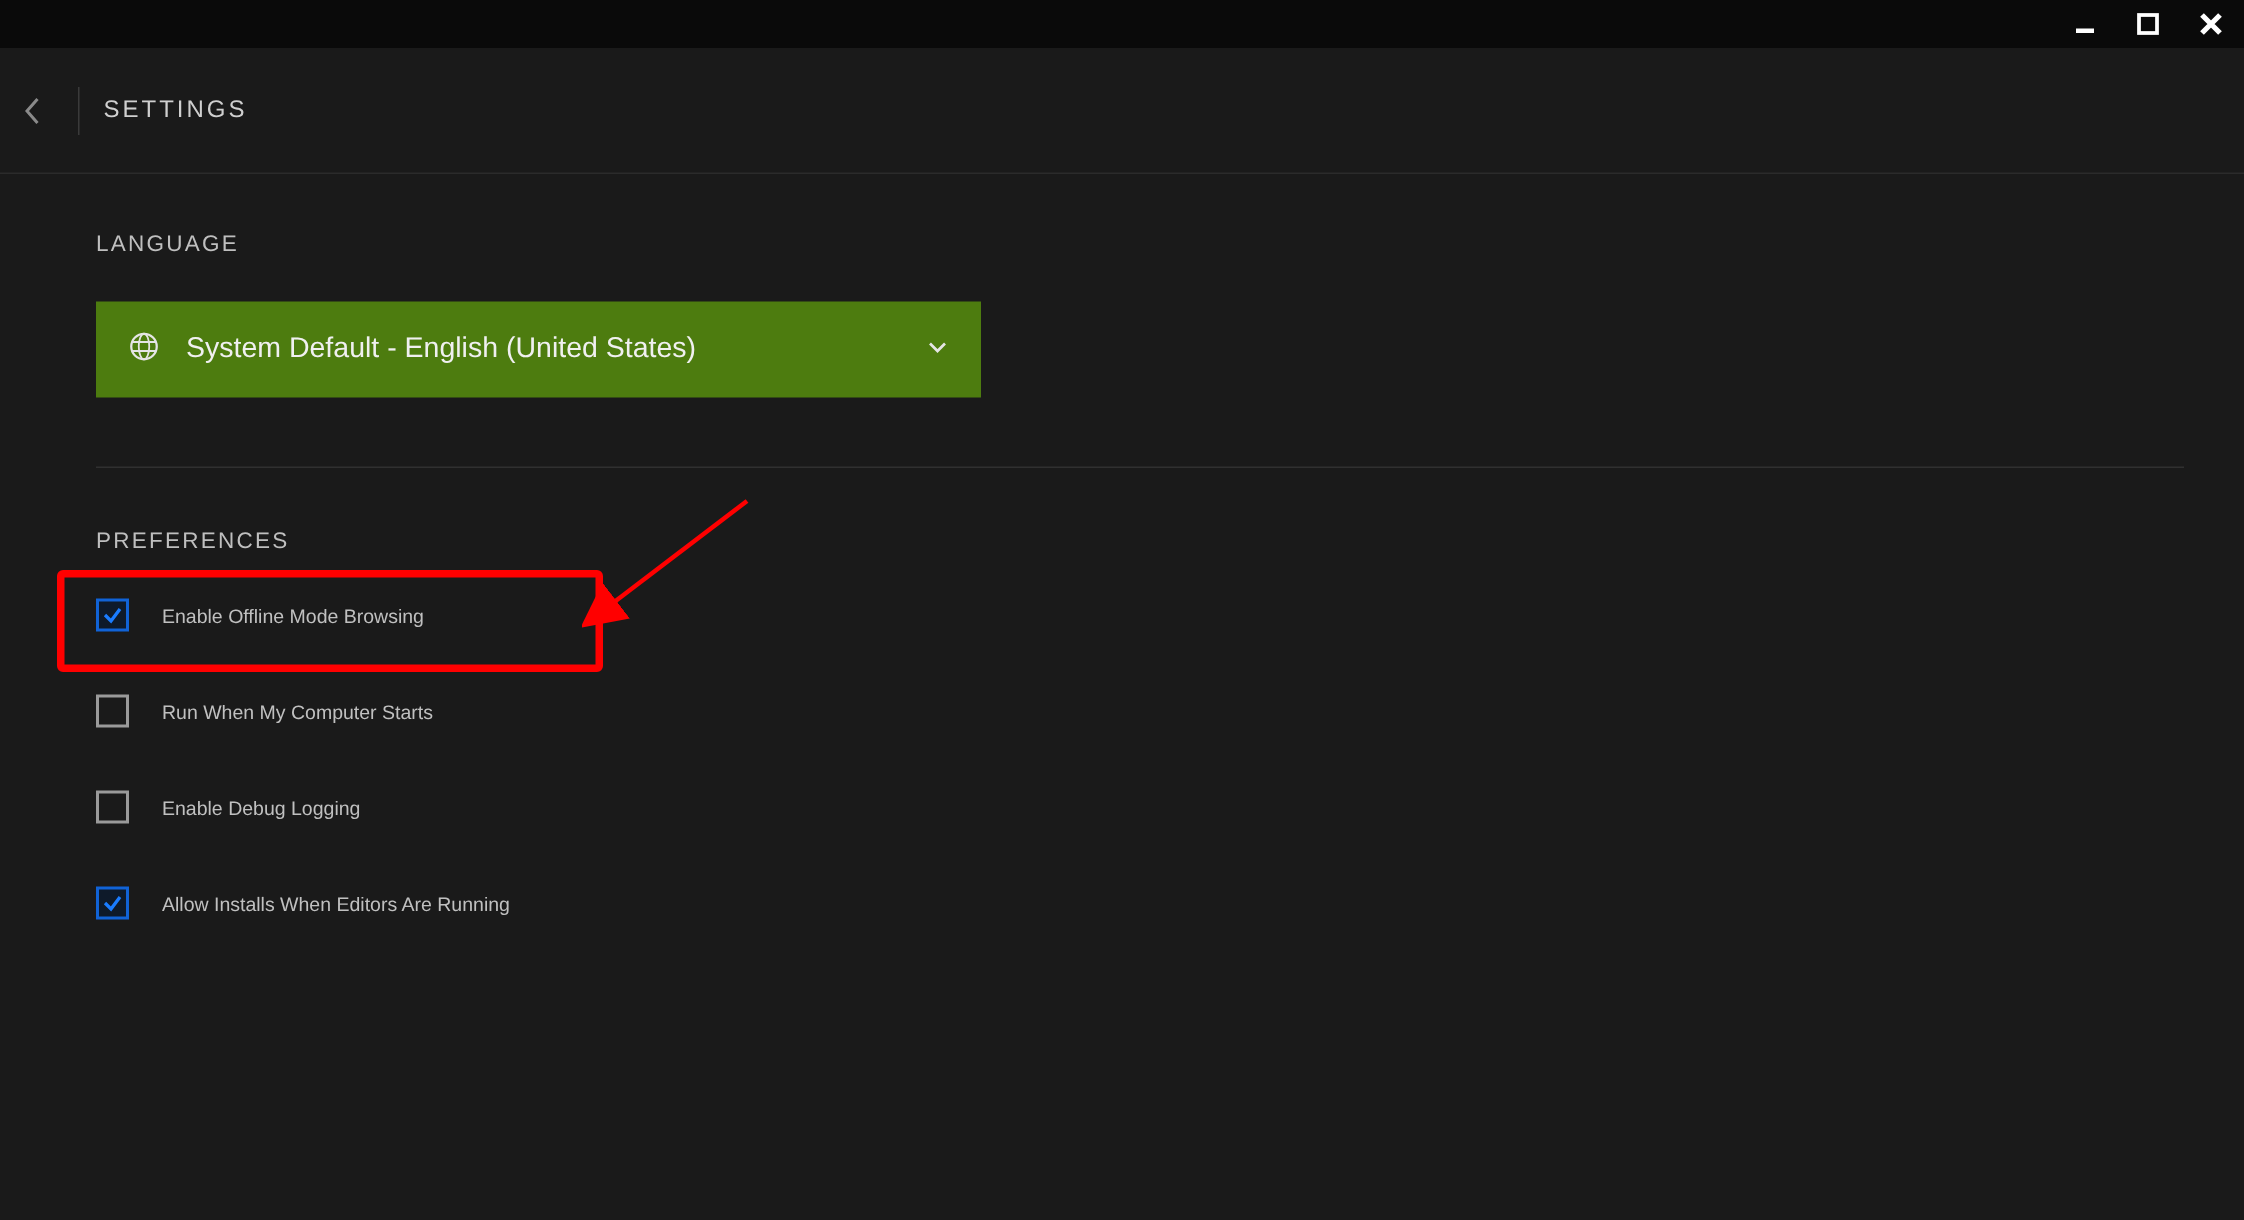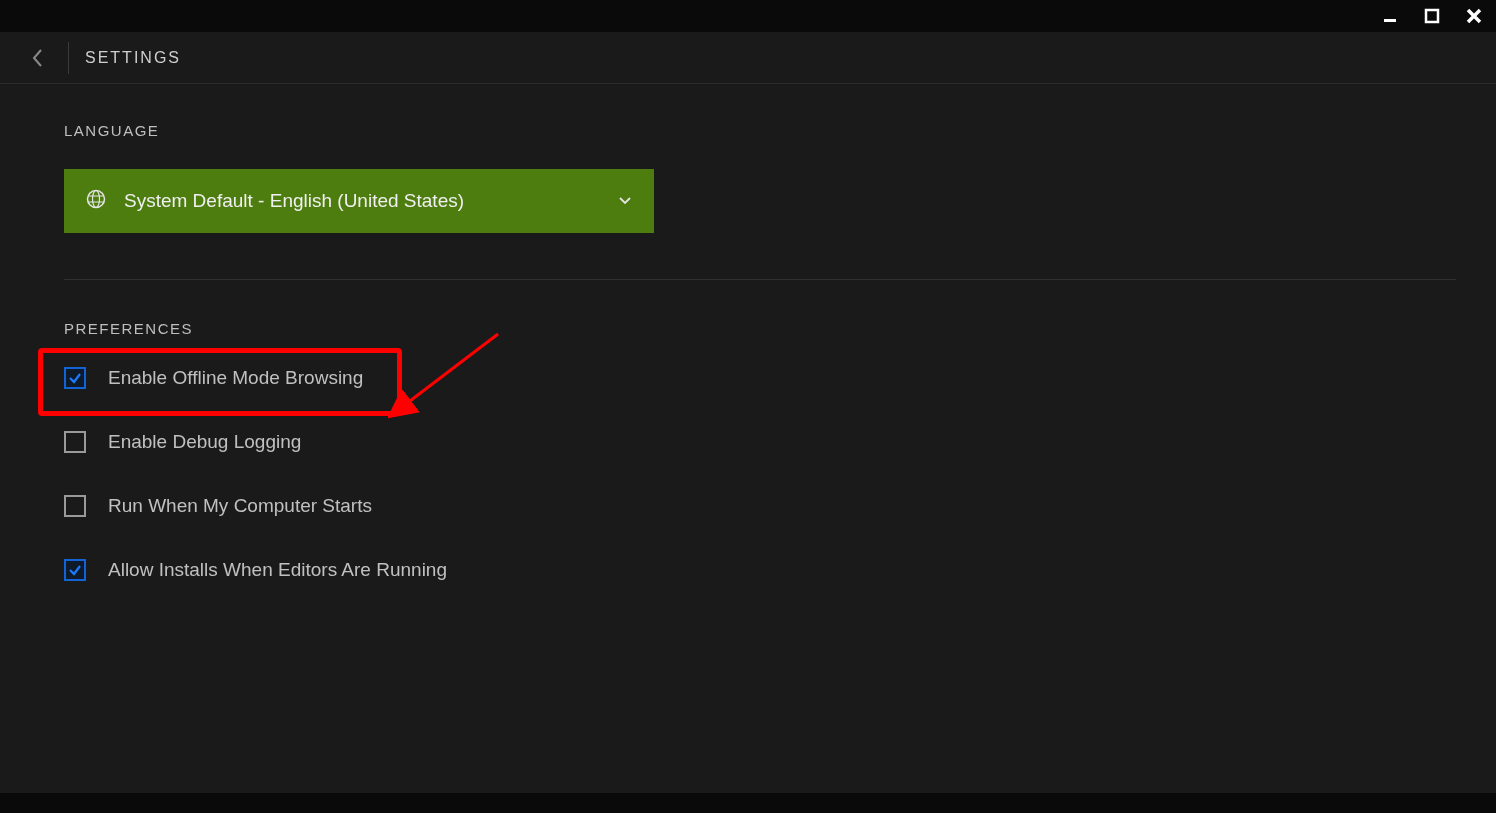--- a/index.html
+++ b/index.html
@@ -24,24 +24,24 @@
     .win-btn {
       width: 28px;
       height: 28px;
       display: flex;
       align-items: center;
       justify-content: center;
       color: #fff;
       cursor: pointer;
     }
     .header {
-      height: 52px;
-      display: flex;
-      align-items: center;
-      padding-left: 24px;
+      height: 84px;
+      display: flex;
+      align-items: center;
+      padding-left: 8px;
       border-bottom: 1px solid #2b2b2b;
       background: #1a1a1a;
     }
     .back-btn {
       width: 28px;
       height: 28px;
       display: flex;
       align-items: center;
       justify-content: center;
       color: #8a8a8a;
@@ -124,21 +124,21 @@
       justify-content: center;
       flex-shrink: 0;
     }
     .checkbox.checked {
       border-color: #1163d6;
       background: #0e1a2a;
     }
     .checkbox.checked svg { display: block; }
     .checkbox svg { display: none; }
     .pref-label {
-      font-size: 19px;
+      font-size: 13px;
       color: #c0c0c0;
     }
     .highlight-box {
       position: absolute;
       top: -19px;
       left: -26px;
       width: 364px;
       height: 68px;
       border: 5px solid #ff0000;
       border-radius: 4px;
@@ -214,28 +214,28 @@
           </svg>
       </div>
       <span class="pref-label">Enable Offline Mode Browsing</span>
     </div>
 
 
     <div class="pref-row">
       <div class="checkbox">
         
       </div>
-      <span class="pref-label">Enable Debug Logging</span>
+      <span class="pref-label">Run When My Computer Starts</span>
     </div>
 
     <div class="pref-row">
       <div class="checkbox">
         
       </div>
-      <span class="pref-label">Run When My Computer Starts</span>
+      <span class="pref-label">Enable Debug Logging</span>
     </div>
 
 
     <div class="pref-row">
       <div class="checkbox checked">
         <svg width="14" height="14" viewBox="0 0 14 14">
             <path d="M2 7 L6 11 L12 3" stroke="#1a7cff" stroke-width="2.2" fill="none"></path>
           </svg>
       </div>
       <span class="pref-label">Allow Installs When Editors Are Running</span>

